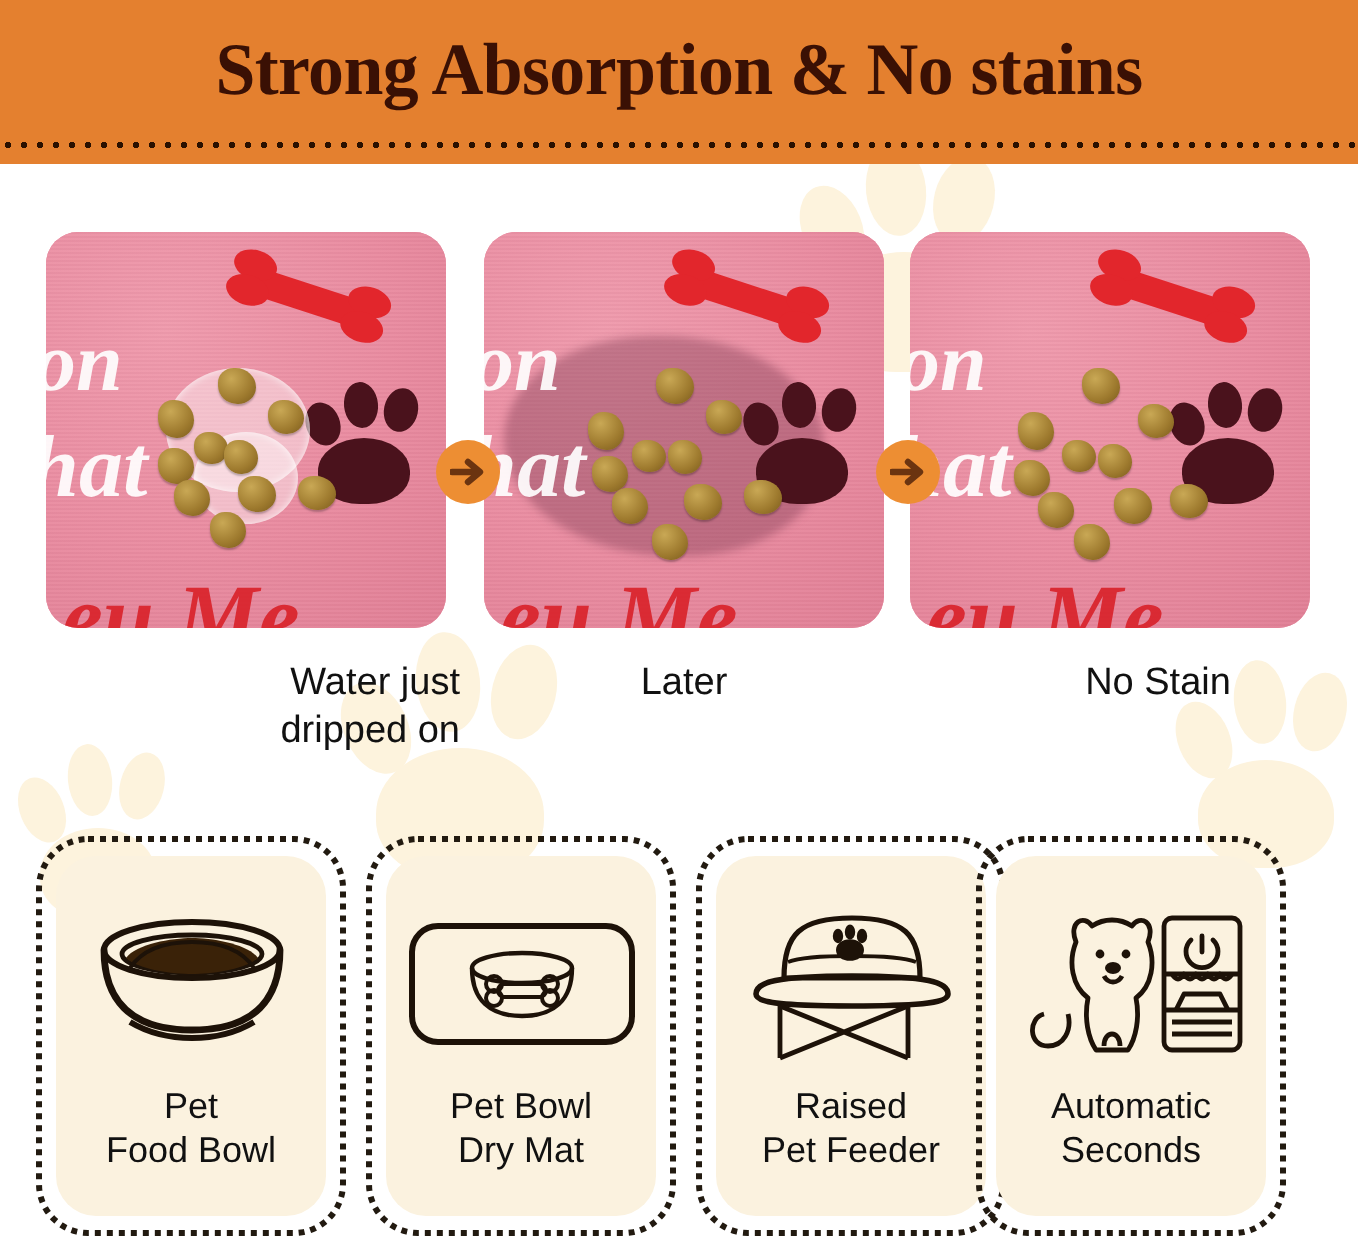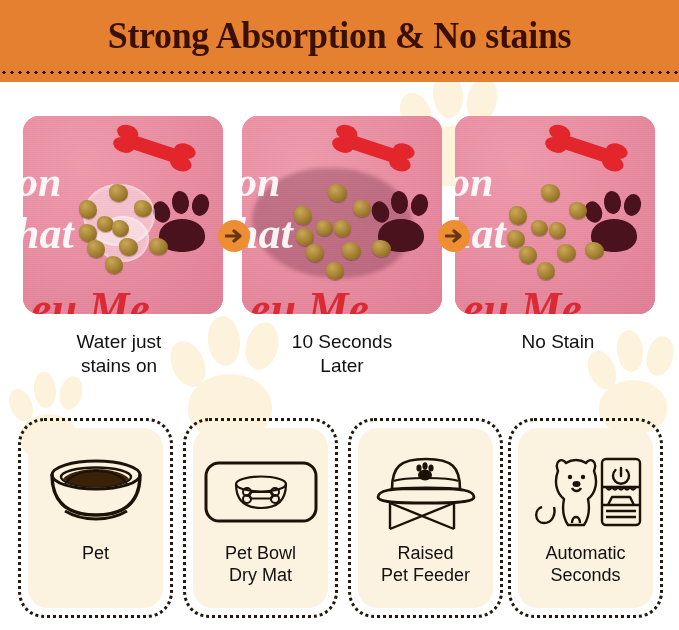--- a/index.html
+++ b/index.html
@@ -90,41 +90,41 @@
   .arrow{
     position:absolute;width:32px;height:32px;border-radius:50%;
     background:#ed8e33;z-index:5;display:flex;align-items:center;justify-content:center;
   }
   .arrow svg{display:block;}
 
   
   .captions{position:absolute;left:0;top:330px;width:679px;height:60px;z-index:3;}
   .caption{position:absolute;top:0;width:200px;text-align:center;
            font-size:19px;line-height:24px;color:#111;}
-  .caption.c1{left:19px;}
+  .caption.c1{left:30px;text-align:right;}
   .caption.c2{left:242px;}
-  .caption.c3{left:458px;}
+  .caption.c3{left:479px;}
 
   
   .cards{position:absolute;left:0;top:418px;width:626px;height:205px;z-index:3;padding-left:28px;}
   .card{
     position:absolute;top:0;width:155px;height:200px;
     border:3px dotted #221a10;border-radius:26px;
     box-sizing:border-box;
     display:flex;flex-direction:column;align-items:center;
   }
   .card .inner{
     position:absolute;left:7px;top:7px;right:7px;bottom:7px;
     background:#fbf2df;border-radius:20px;
     display:flex;flex-direction:column;align-items:center;justify-content:flex-start;
   }
   .card.k1{left:18px;}
   .card.k2{left:183px;}
   .card.k3{left:348px;}
-  .card.k4{left:508px;}
+  .card.k4{left:488px;}
   .card-icon{margin-top:18px;height:92px;display:flex;align-items:center;justify-content:center;}
   .card-label{
     margin-top:4px;text-align:center;font-size:18px;line-height:22px;color:#111;
   }
 </style>
 </head>
 <body>
 
 <div class="page">
 
@@ -264,24 +264,23 @@
     <div class="arrow" style="left:438px;top:104px;">
       <svg width="18" height="16" viewBox="0 0 18 16" aria-hidden="true">
         <path d="M1 8 h10 M9 3 L15 8 L9 13" fill="none" stroke="#6b3410" stroke-width="3.2" stroke-linecap="round" stroke-linejoin="round"></path>
       </svg>
     </div>
   </div>
 
   <div class="captions">
     <div class="caption c1">
       <div>Water just</div>
-      <div>stains on</div>
+      <div>dripped on</div>
     </div>
     <div class="caption c2">
-      <div>10 Seconds</div>
       <div>Later</div>
     </div>
     <div class="caption c3">
       <div>No Stain</div>
       <div></div>
     </div>
   </div>
 
   <div class="cards">
 
@@ -292,20 +291,21 @@
             <ellipse cx="54" cy="22" rx="44" ry="14" fill="none" stroke="#1d1208" stroke-width="3"></ellipse>
             <ellipse cx="54" cy="24" rx="35" ry="9.5" fill="none" stroke="#1d1208" stroke-width="2.4"></ellipse>
             <path d="M21 26 C26 19 44 16 54 16 C64 16 82 19 87 26 C80 32 64 34 54 34 C44 34 28 32 21 26 Z" fill="#3a2208"></path>
             <path d="M23 31 C29 22 40 18 54 18 C68 18 79 22 85 31" fill="none" stroke="#1d1208" stroke-width="2"></path>
             <path d="M10 22 C10 46 22 62 54 62 C86 62 98 46 98 22" fill="none" stroke="#1d1208" stroke-width="3.4" stroke-linecap="round"></path>
             <path d="M23 58 C33 64 44 66 54 66 C64 66 75 64 85 58" fill="none" stroke="#1d1208" stroke-width="3"></path>
           </svg>
         </div>
         <div class="card-label">
           <div>Pet</div>
+          <div>Food Bowl</div>
         </div>
       </div>
     </div>
 
     <div class="card k3">
       <div class="inner">
         <div class="card-icon">
           <svg width="112" height="82" viewBox="0 0 112 82" aria-hidden="true">
             <path d="M22 38 C22 16 30 8 56 8 C82 8 90 16 90 38 Z" fill="none" stroke="#1d1208" stroke-width="2.6"></path>
             <path d="M24 30 C34 26 78 26 88 30" fill="none" stroke="#1d1208" stroke-width="2"></path>

